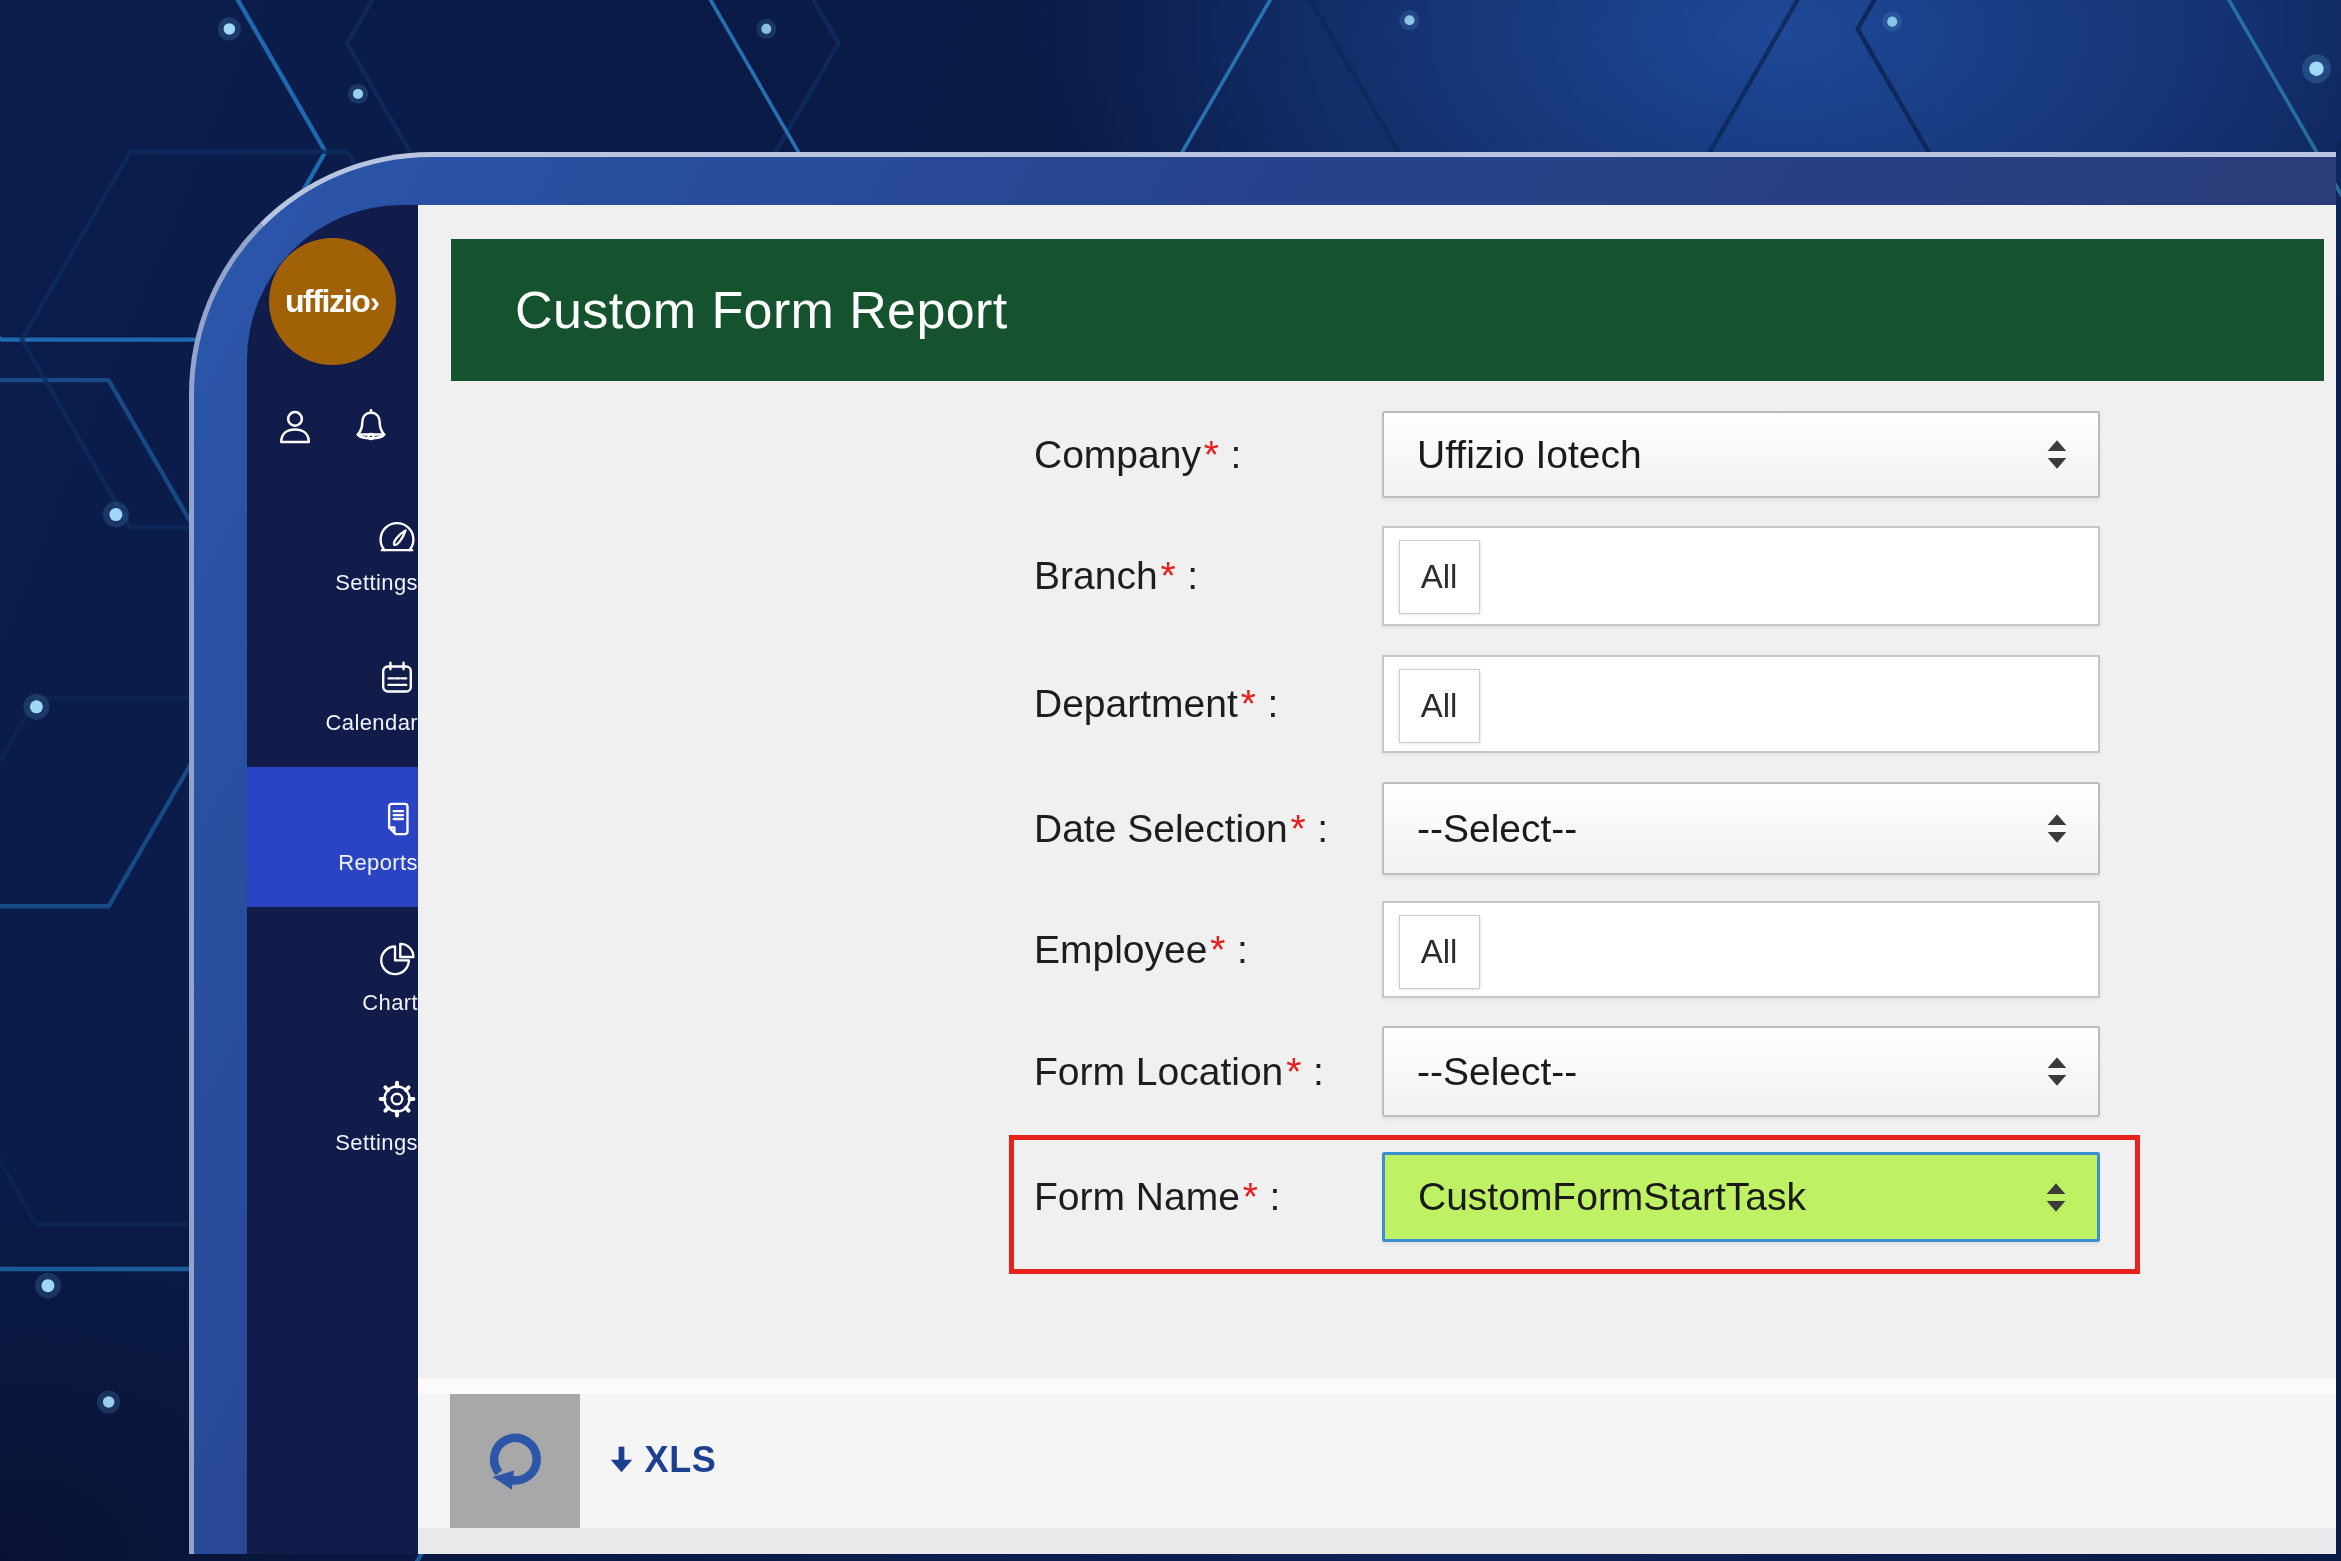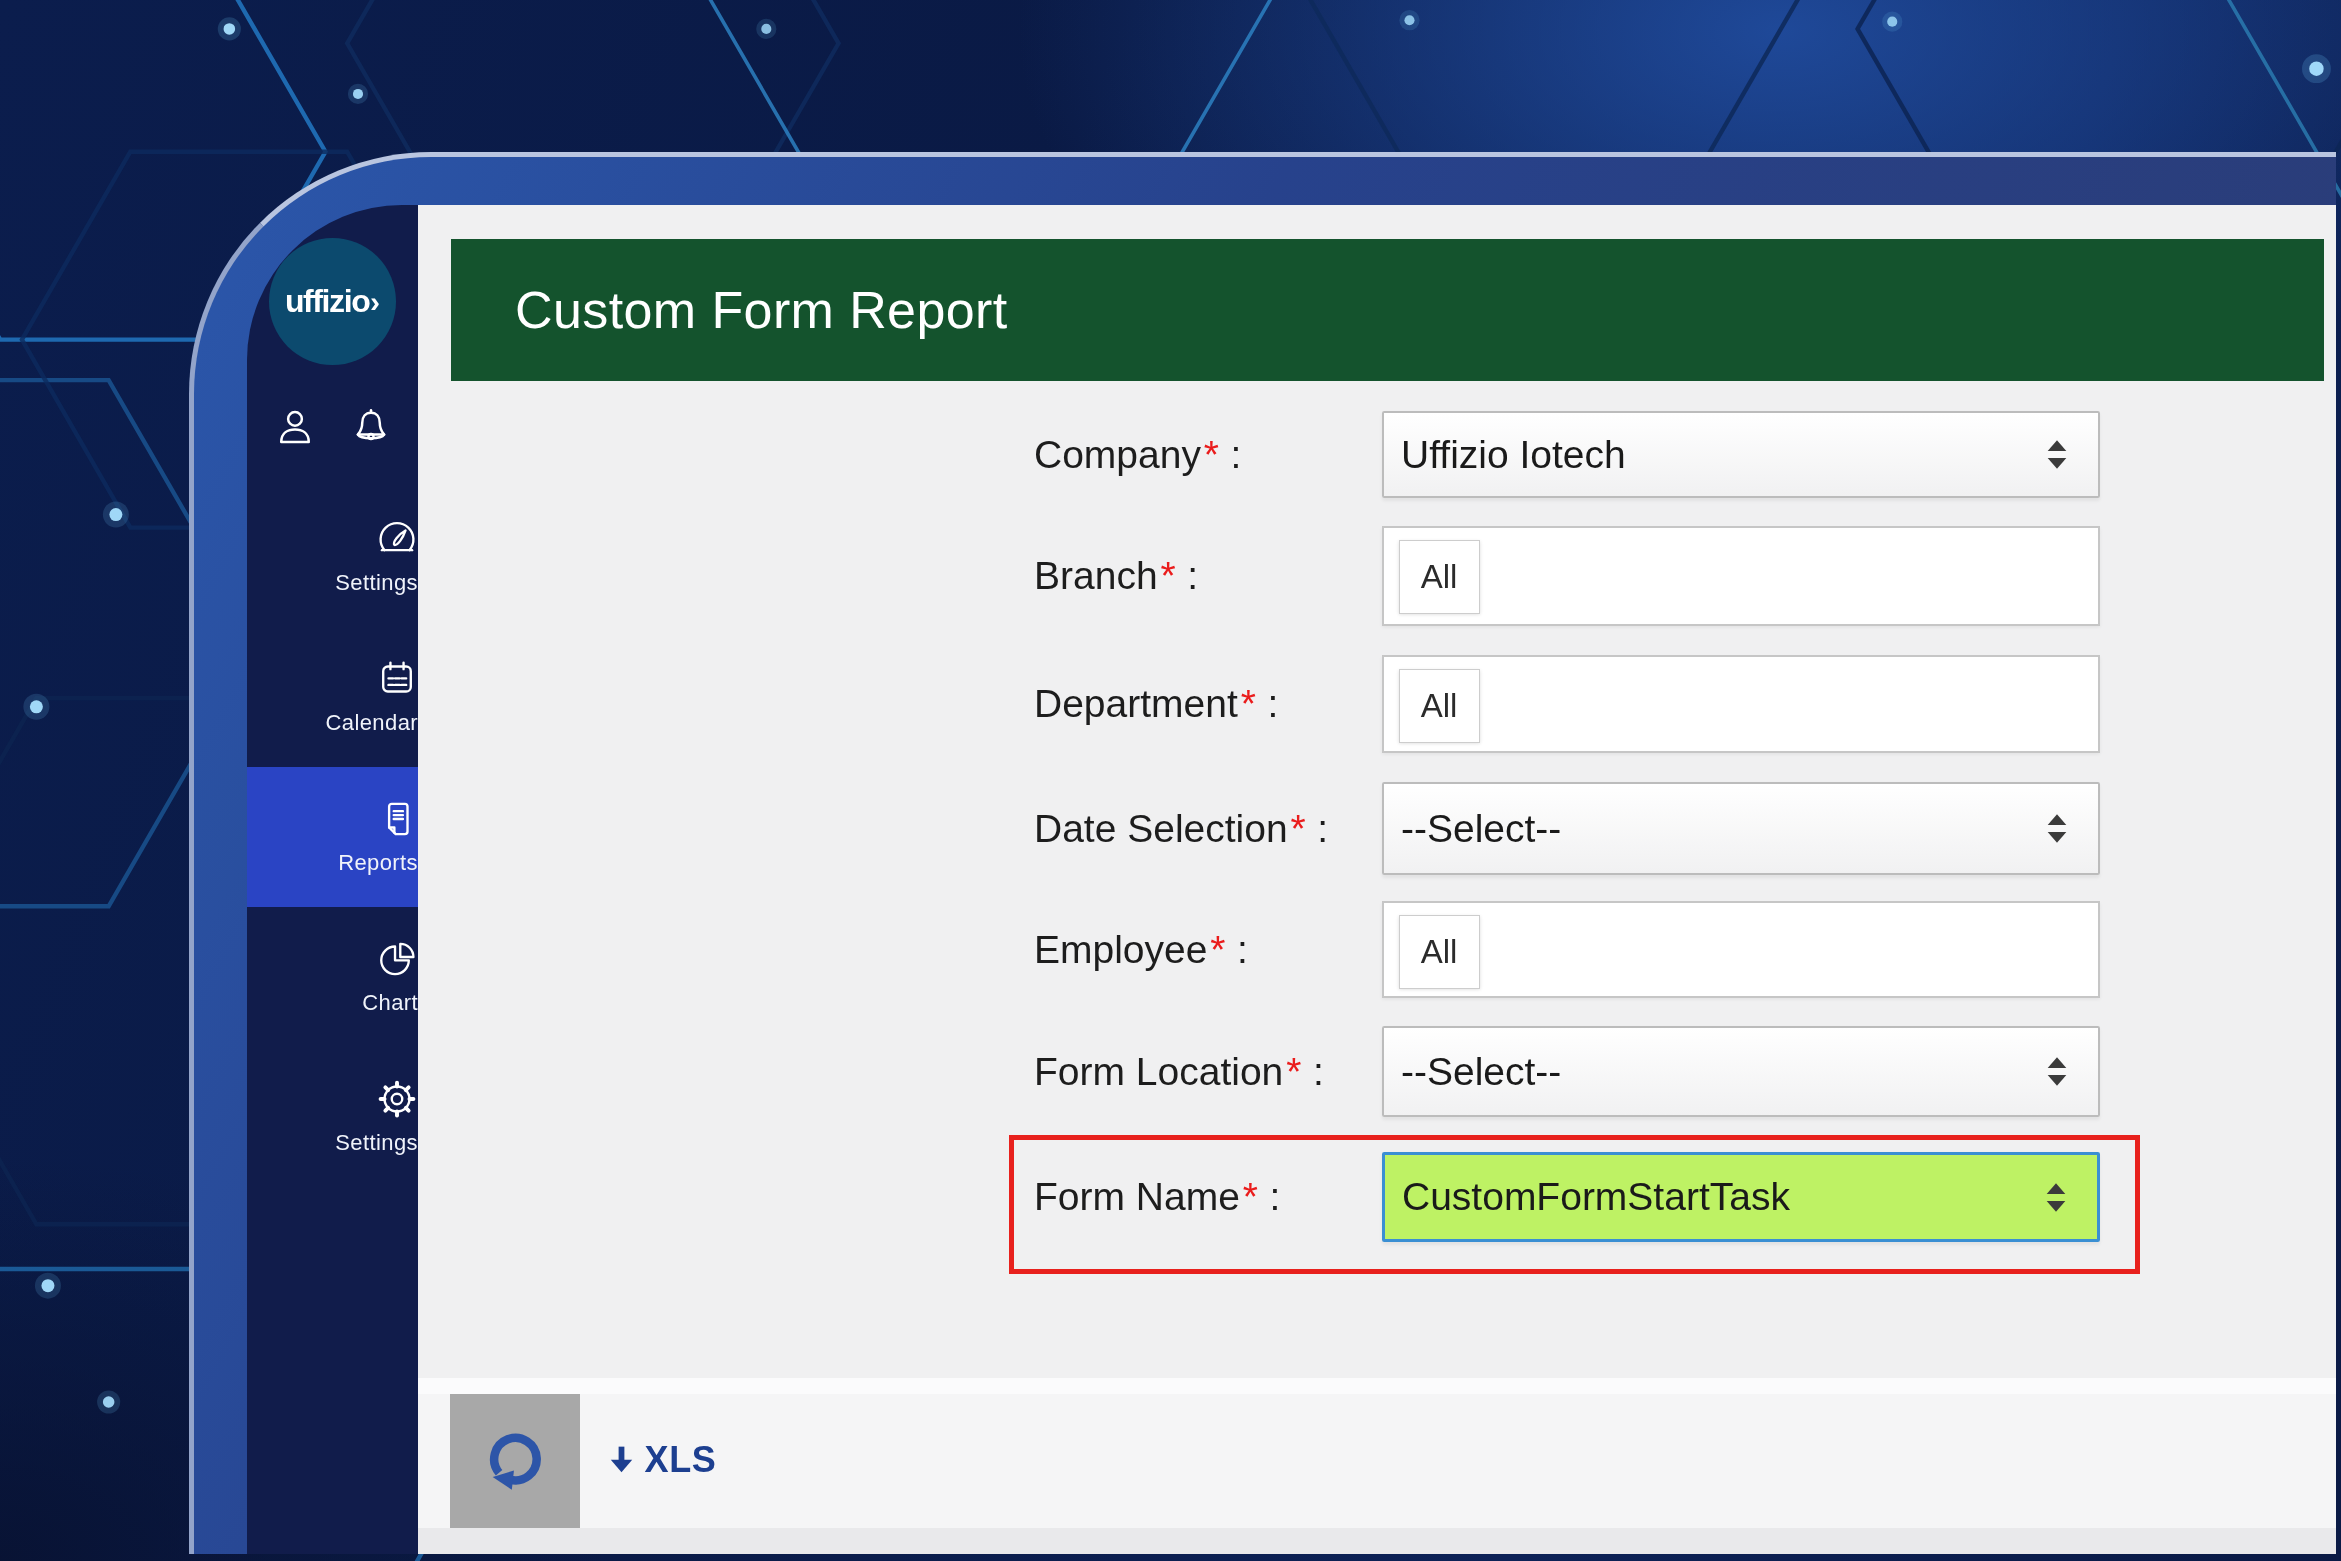--- a/index.html
+++ b/index.html
@@ -21,21 +21,21 @@
     border-top:5px solid #b9c5e0; border-left:5px solid #93a4ca;
     background:linear-gradient(118deg,#2b57ab 0%,#27428c 38%,#2c3a6e 100%);
   }
   .app-inner { position:absolute; left:53px; top:48px; right:0; bottom:0;
     border-top-left-radius:155px; overflow:hidden; display:flex; }
 
   
   .sidebar { width:171px; flex-shrink:0; background:#111c4b;
     display:flex; flex-direction:column; align-items:center; }
   .logo { width:127px; height:127px; margin-top:33px; border-radius:50%;
-    background:#0c4a6e; display:flex; align-items:center; justify-content:center; }
+    background:#a16207; display:flex; align-items:center; justify-content:center; }
   .logo-text { color:#fff; font-size:32px; font-weight:700; letter-spacing:-1.4px; }
   .logo-arrow { color:#fff; font-size:30px; font-weight:700; margin-left:0.7px; }
   .top-icons { margin-top:42px; display:flex; gap:36px; align-items:center; }
   .ticon { display:block; cursor:pointer; }
   .ticon svg { width:40px; height:40px; display:block; }
   .nav { margin-top:40px; width:100%; display:flex; flex-direction:column; }
   .nav-item { height:140px; width:100%; display:flex; flex-direction:column;
     align-items:flex-end; justify-content:center; gap:10px; cursor:pointer; }
   .nav-item.active { background:#2a44c4; }
   .nicon svg { width:42px; height:42px; display:block; }
@@ -50,21 +50,21 @@
   
   .row { position:absolute; left:616px; width:1489px; }
   .lbl { position:absolute; left:0; top:0; height:100%;
     display:flex; align-items:center; font-size:39px; color:#1d1d1d; white-space:nowrap; }
   .ast { color:#ea1c1c; margin-left:2.9px; }
   .colon { margin-left:11.6px; }
   .box { position:absolute; left:348px; top:0; height:100%; width:718px; }
   .select { border:2.2px solid #bcbcbc; border-radius:2.2px;
     background:linear-gradient(#ffffff,#f1f1f2);
     box-shadow:0 2.2px 3.6px rgba(0,0,0,.06);
-    display:flex; align-items:center; padding:0 30px 0 17px; cursor:pointer; }
+    display:flex; align-items:center; padding:0 30px 0 33px; cursor:pointer; }
   .select .val { flex:1; font-size:39px; color:#1a1a1a; white-space:nowrap; overflow:hidden; }
   .spin { width:22px; height:33px; flex-shrink:0; }
   .select.focused { border:3.6px solid #3a8fd3; background:#bef264; }
   .multi { position:relative; border:2.2px solid #c6c6c6; background:#fff;
     box-shadow:0 2.2px 3.6px rgba(0,0,0,.06); cursor:text; }
   .chip { position:absolute; left:14.5px; top:11.6px; width:81px; height:74px;
     border:1.4px solid #cdcdcd; background:#fff; box-shadow:0 1.4px 3.6px rgba(0,0,0,.14);
     display:flex; align-items:center; justify-content:center;
     font-size:33px; color:#2b2b2b; cursor:pointer; }
   .highlight { position:absolute; left:591px; top:930px; width:1131px; height:139px;

